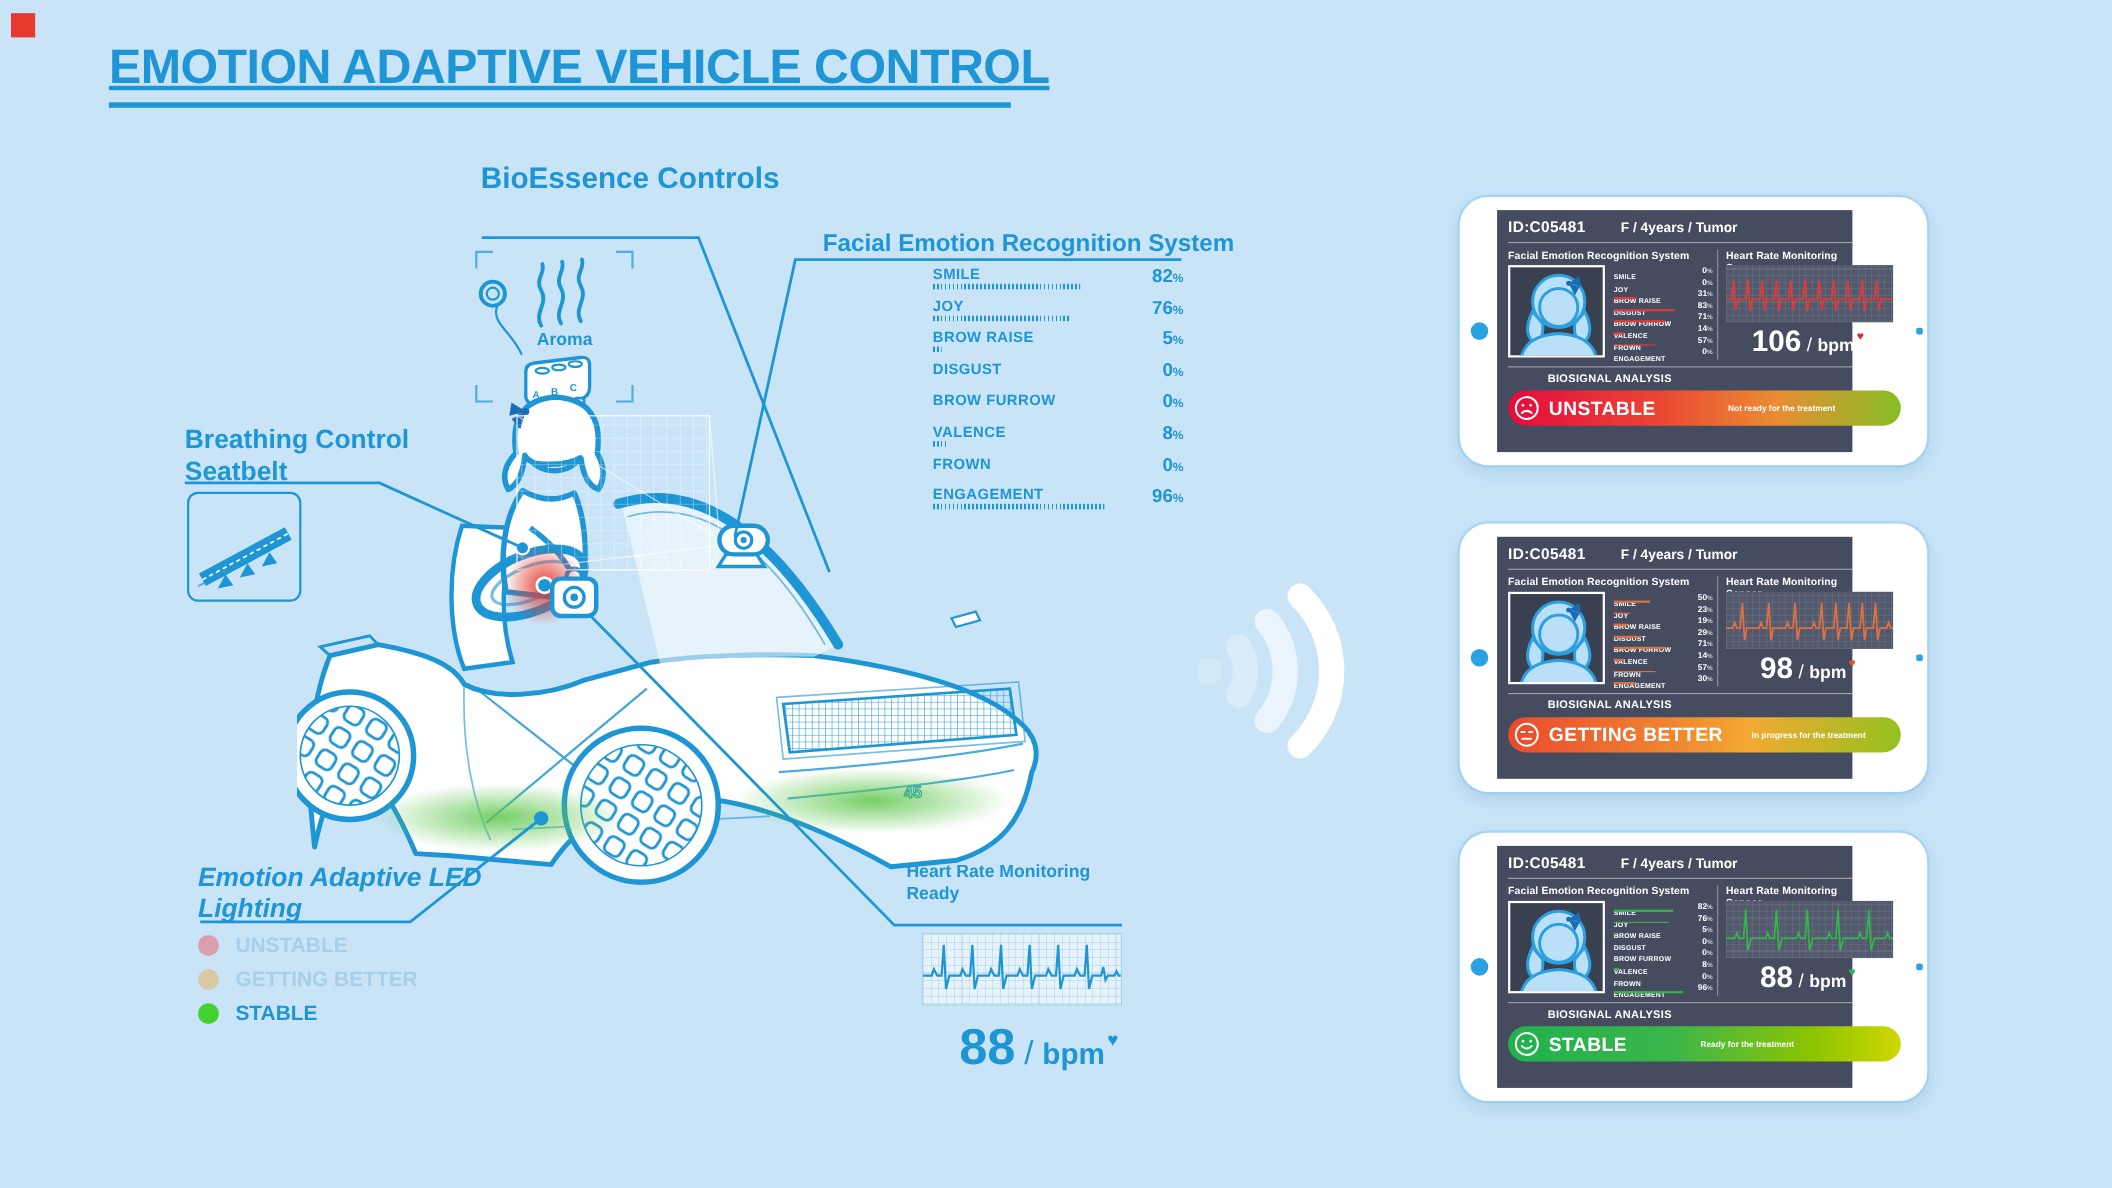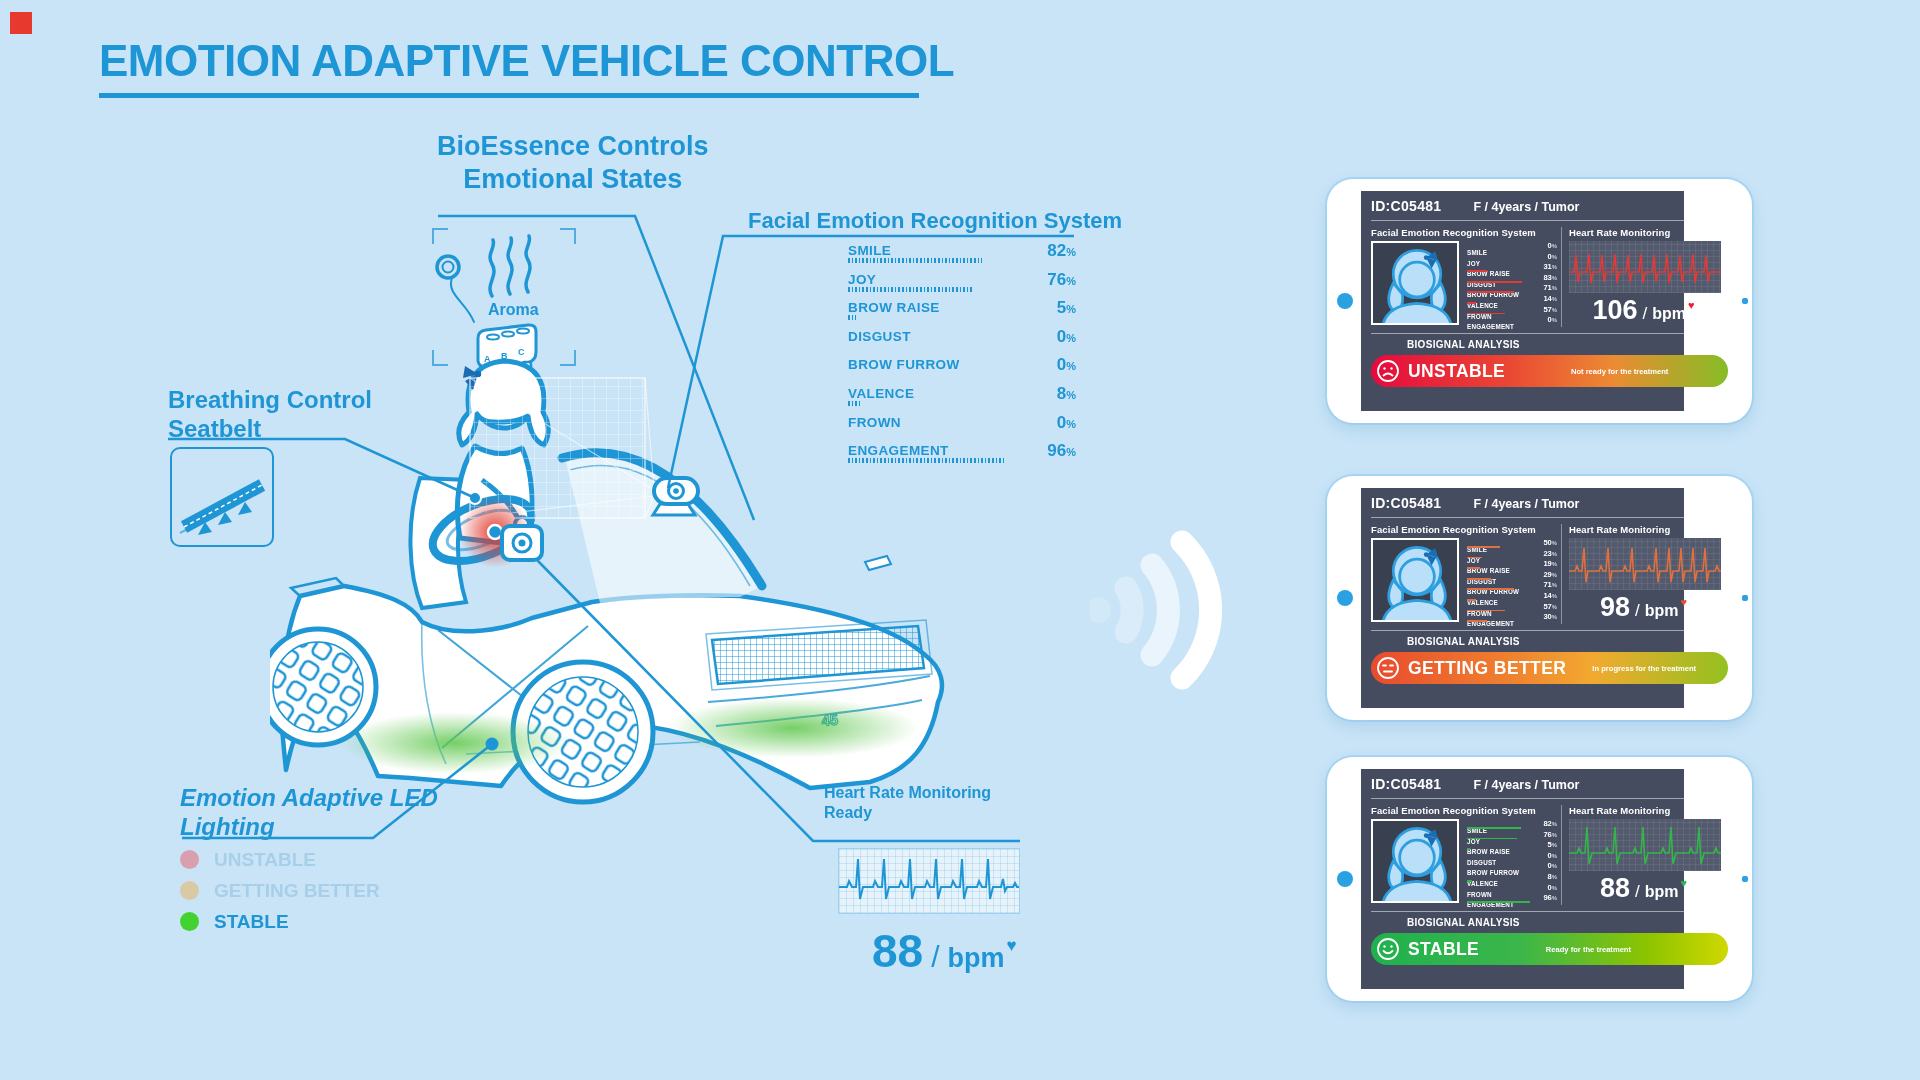--- a/index.html
+++ b/index.html
@@ -6,26 +6,26 @@
     --bg:#c9e4f7; --accent:#1e95d4; --accent-dark:#1a6db3; --faded:#a8cfe9;
     --screen:#454c60; --screen-line:#8d93a5;
   }
   *{margin:0;padding:0;box-sizing:border-box;font-family:"Liberation Sans","DejaVu Sans",sans-serif;}
   html,body{width:1920px;height:1080px;overflow:hidden;}
   body{background:var(--bg);position:relative;}
   .abs{position:absolute;}
 
   
   #corner-marker{left:10px;top:12px;width:22px;height:22px;background:#e8392f;}
-  #page-title{left:99px;top:36px;font-size:44px;font-weight:bold;letter-spacing:-.5px;color:var(--accent);}
+  #page-title{left:99px;top:36px;font-size:44px;font-weight:bold;letter-spacing:-.5px;color:var(--accent);text-decoration:underline;}
   #title-underline{left:99px;top:93px;width:820px;height:5px;background:var(--accent);}
 
   
   .co-head{color:var(--accent);font-weight:bold;line-height:1.22;}
-  #bio-head{left:437px;top:130px;font-size:27px;text-align:center;}
+  #bio-head{left:437px;top:146px;font-size:27px;}
   #facial-head{left:748px;top:208px;font-size:22px;}
   #belt-head{left:168px;top:385px;font-size:24px;}
   #led-head{left:180px;top:783px;font-size:24px;font-style:italic;}
   #heart-head{left:824px;top:783px;font-size:16px;}
 
   
   .bracket{width:16px;height:16px;border:2.5px solid rgba(30,149,212,.7);}
   #br-tl{left:432px;top:228px;border-right:none;border-bottom:none;}
   #br-tr{left:560px;top:228px;border-left:none;border-bottom:none;}
   #br-bl{left:432px;top:350px;border-right:none;border-top:none;}
@@ -113,21 +113,20 @@
 </style>
 </head>
 <body>
 
 <div class="abs" id="corner-marker"></div>
 <div class="abs" id="page-title">EMOTION ADAPTIVE VEHICLE CONTROL</div>
 <div class="abs" id="title-underline"></div>
 
 <div class="abs co-head" id="bio-head">
   <div>BioEssence Controls</div>
-    <div>Emotional States</div>
 </div>
 <div class="abs co-head" id="facial-head">Facial Emotion Recognition System</div>
 <div class="abs co-head" id="belt-head">
   <div>Breathing Control</div>
     <div>Seatbelt</div>
 </div>
 <div class="abs co-head" id="led-head">
   <div>Emotion Adaptive LED</div>
     <div>Lighting</div>
 </div>

